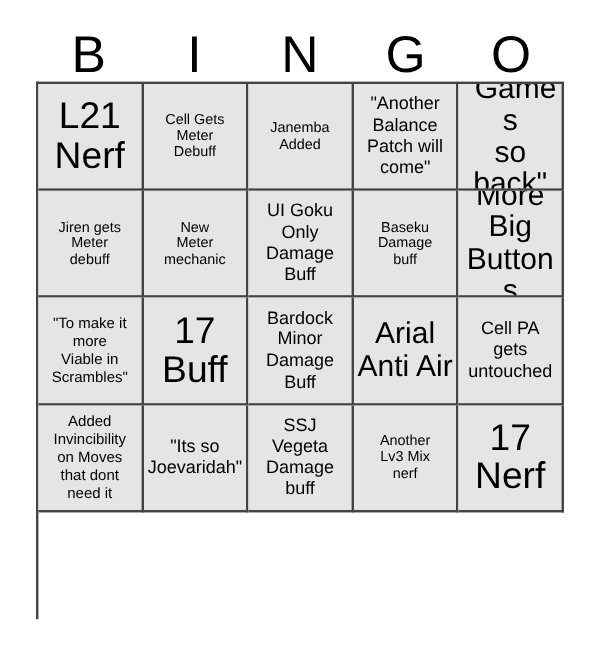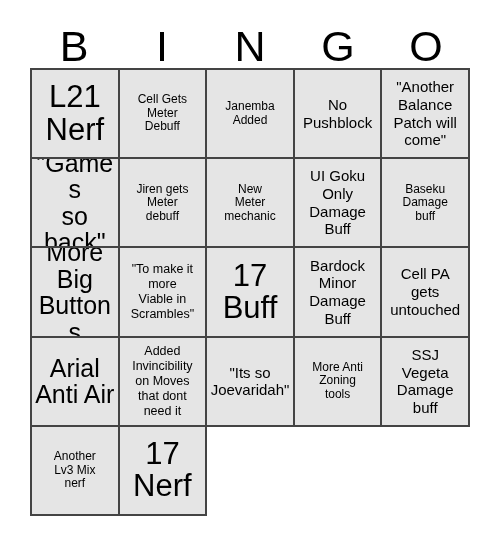--- a/index.html
+++ b/index.html
@@ -108,24 +108,20 @@
       <div class="cell">
         <span class="cell-text sz-md">Cell Gets
 Meter
 Debuff</span>
       </div>
       <div class="cell">
         <span class="cell-text sz-md">Janemba
 Added</span>
       </div>
       <div class="cell">
-        <span class="cell-text sz-sm">No
-Pushblock</span>
-      </div>
-      <div class="cell">
         <span class="cell-text sz-sm">"Another
 Balance
 Patch will
 come"</span>
       </div>
       <div class="cell">
         <span class="cell-text sz-lg">"Games
 so
 back"</span>
       </div>
@@ -165,45 +161,40 @@
         <span class="cell-text sz-xl">17
 Buff</span>
       </div>
       <div class="cell">
         <span class="cell-text sz-sm">Bardock
 Minor
 Damage
 Buff</span>
       </div>
       <div class="cell">
+        <span class="cell-text sz-lg">Arial
+Anti Air</span>
+      </div>
+      <div class="cell">
         <span class="cell-text sz-sm">Cell PA
 gets
 untouched</span>
-      </div>
-      <div class="cell">
-        <span class="cell-text sz-lg">Arial
-Anti Air</span>
       </div>
       <div class="cell">
         <span class="cell-text sz-xs">Added
 Invincibility
 on Moves
 that dont
 need it</span>
       </div>
       <div class="cell">
         <span class="cell-text sz-sm">"Its so
 Joevaridah"</span>
       </div>
       <div class="cell">
-        <span class="cell-text sz-md">More Anti
-Zoning
-tools</span>
-      </div>
-      <div class="cell">
         <span class="cell-text sz-sm">SSJ
 Vegeta
 Damage
 buff</span>
       </div>
       <div class="cell">
         <span class="cell-text sz-md">Another
 Lv3 Mix
 nerf</span>
       </div>

